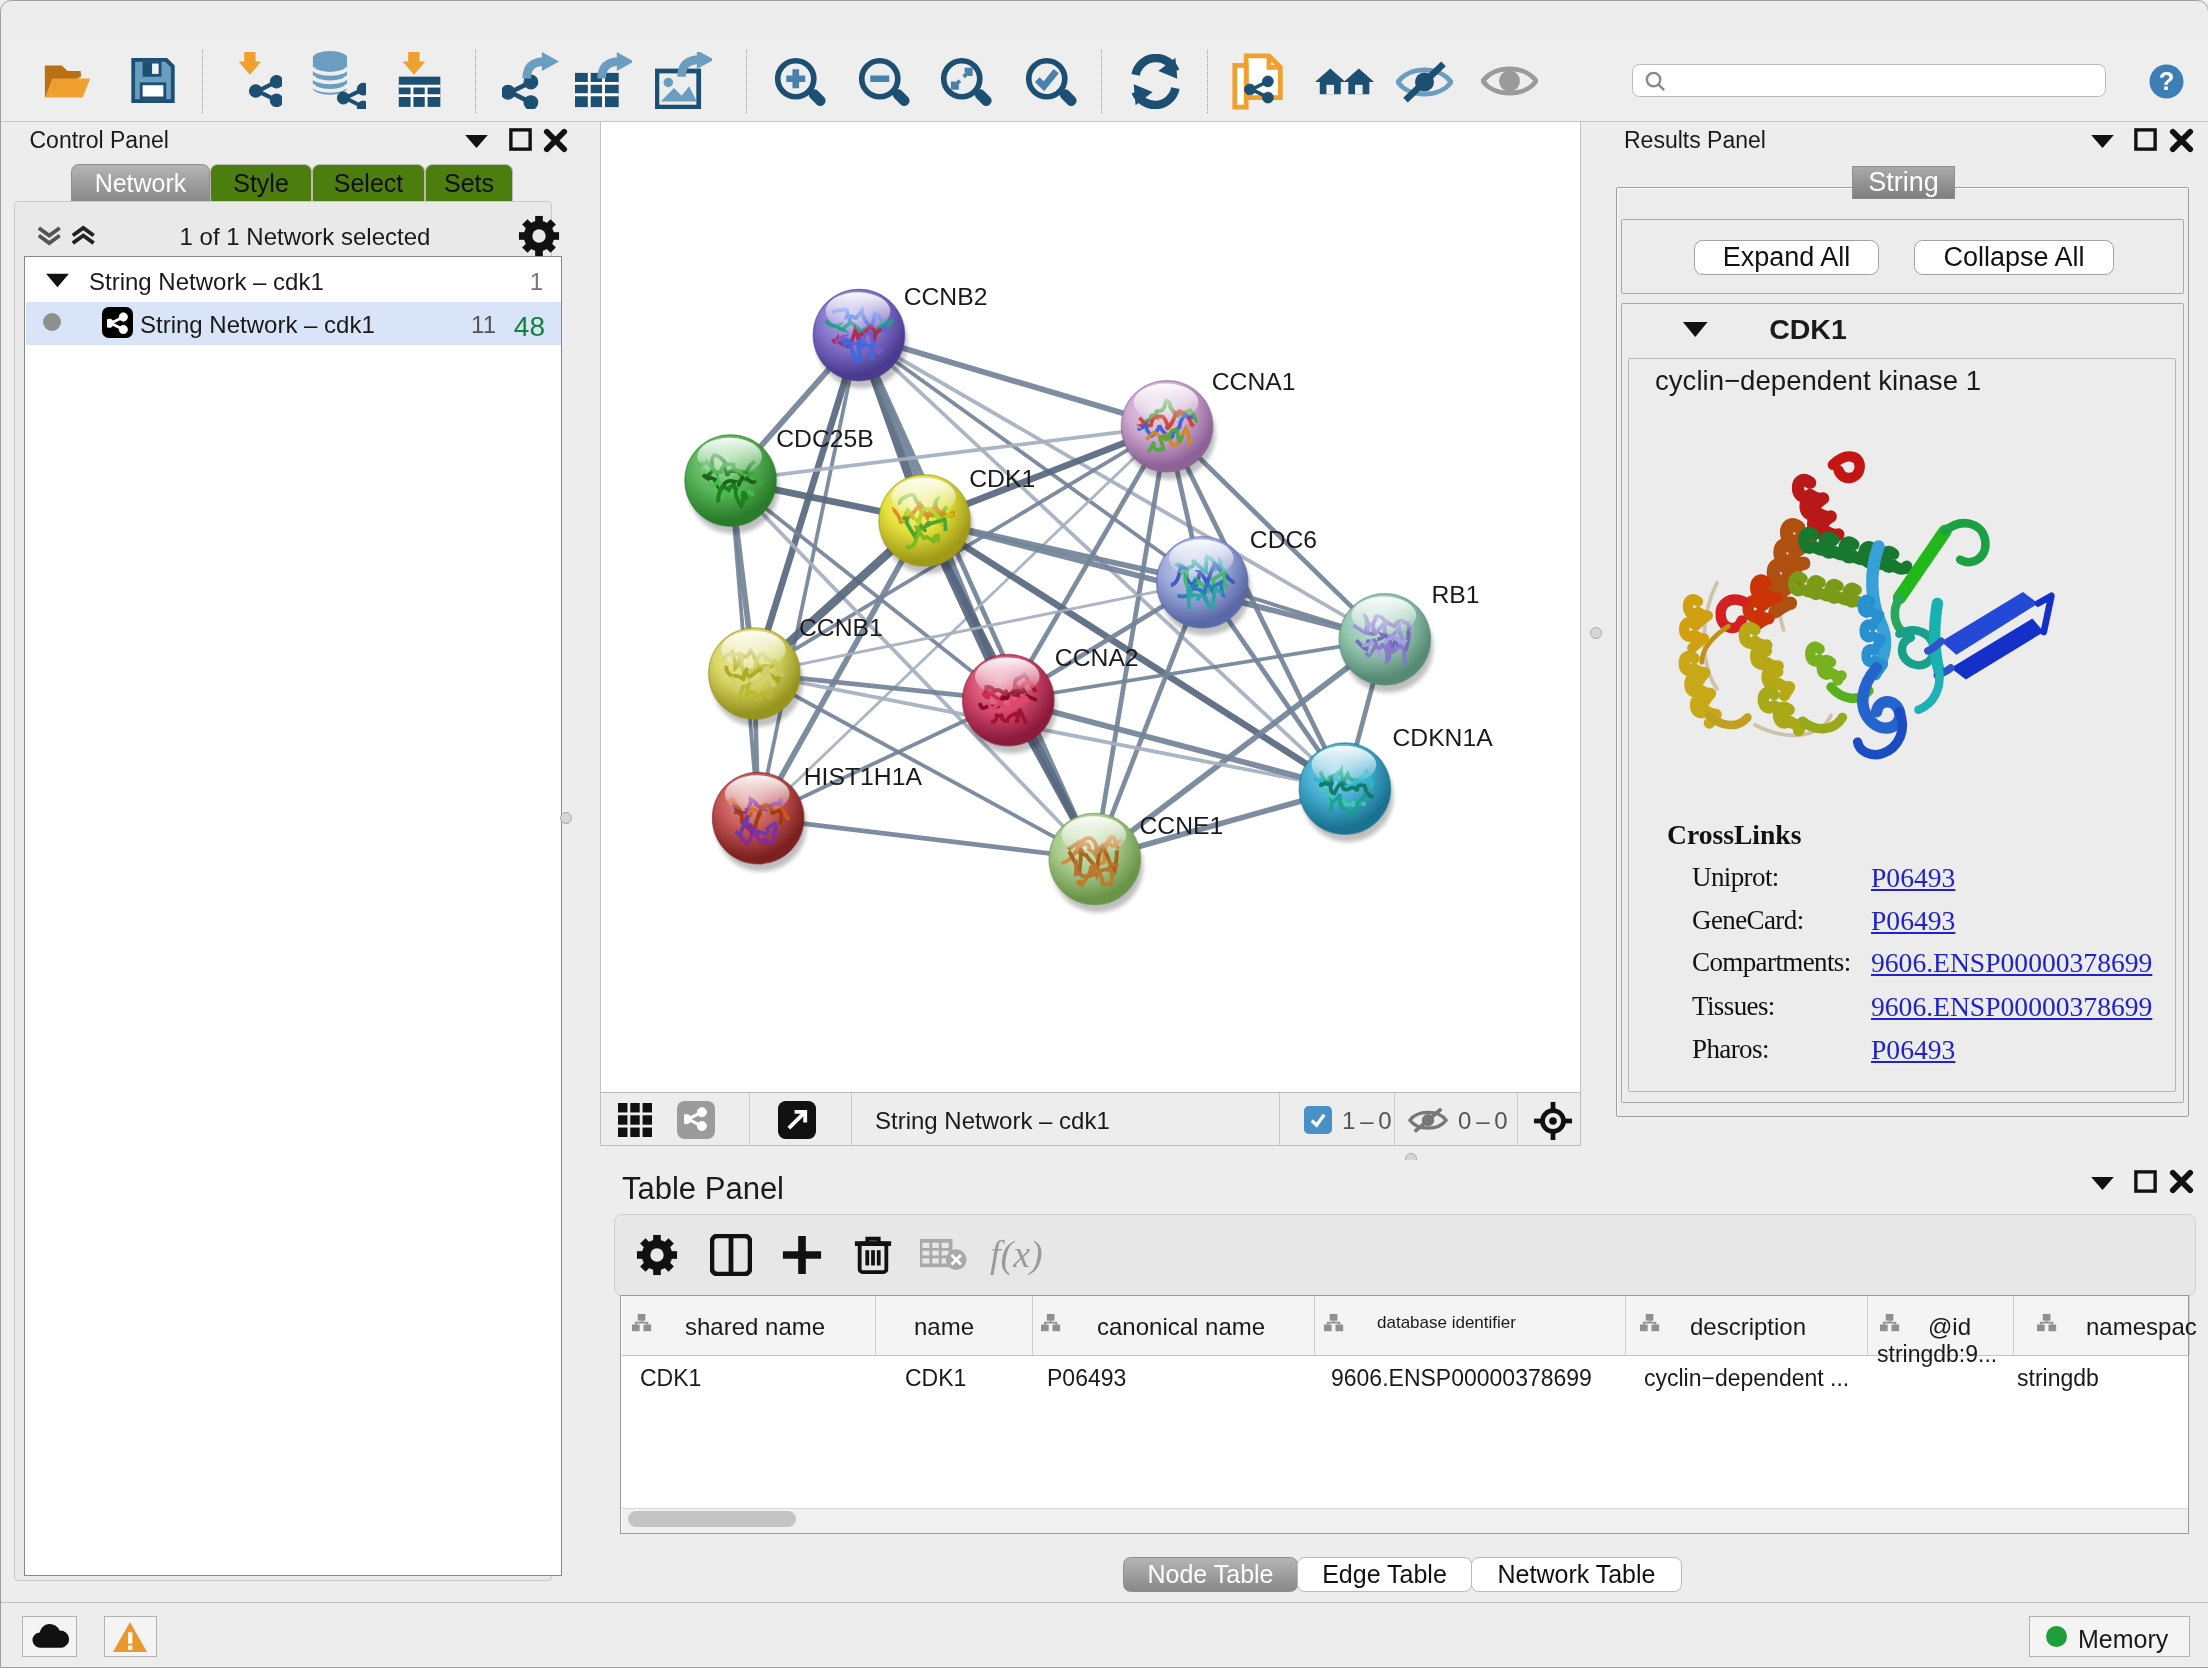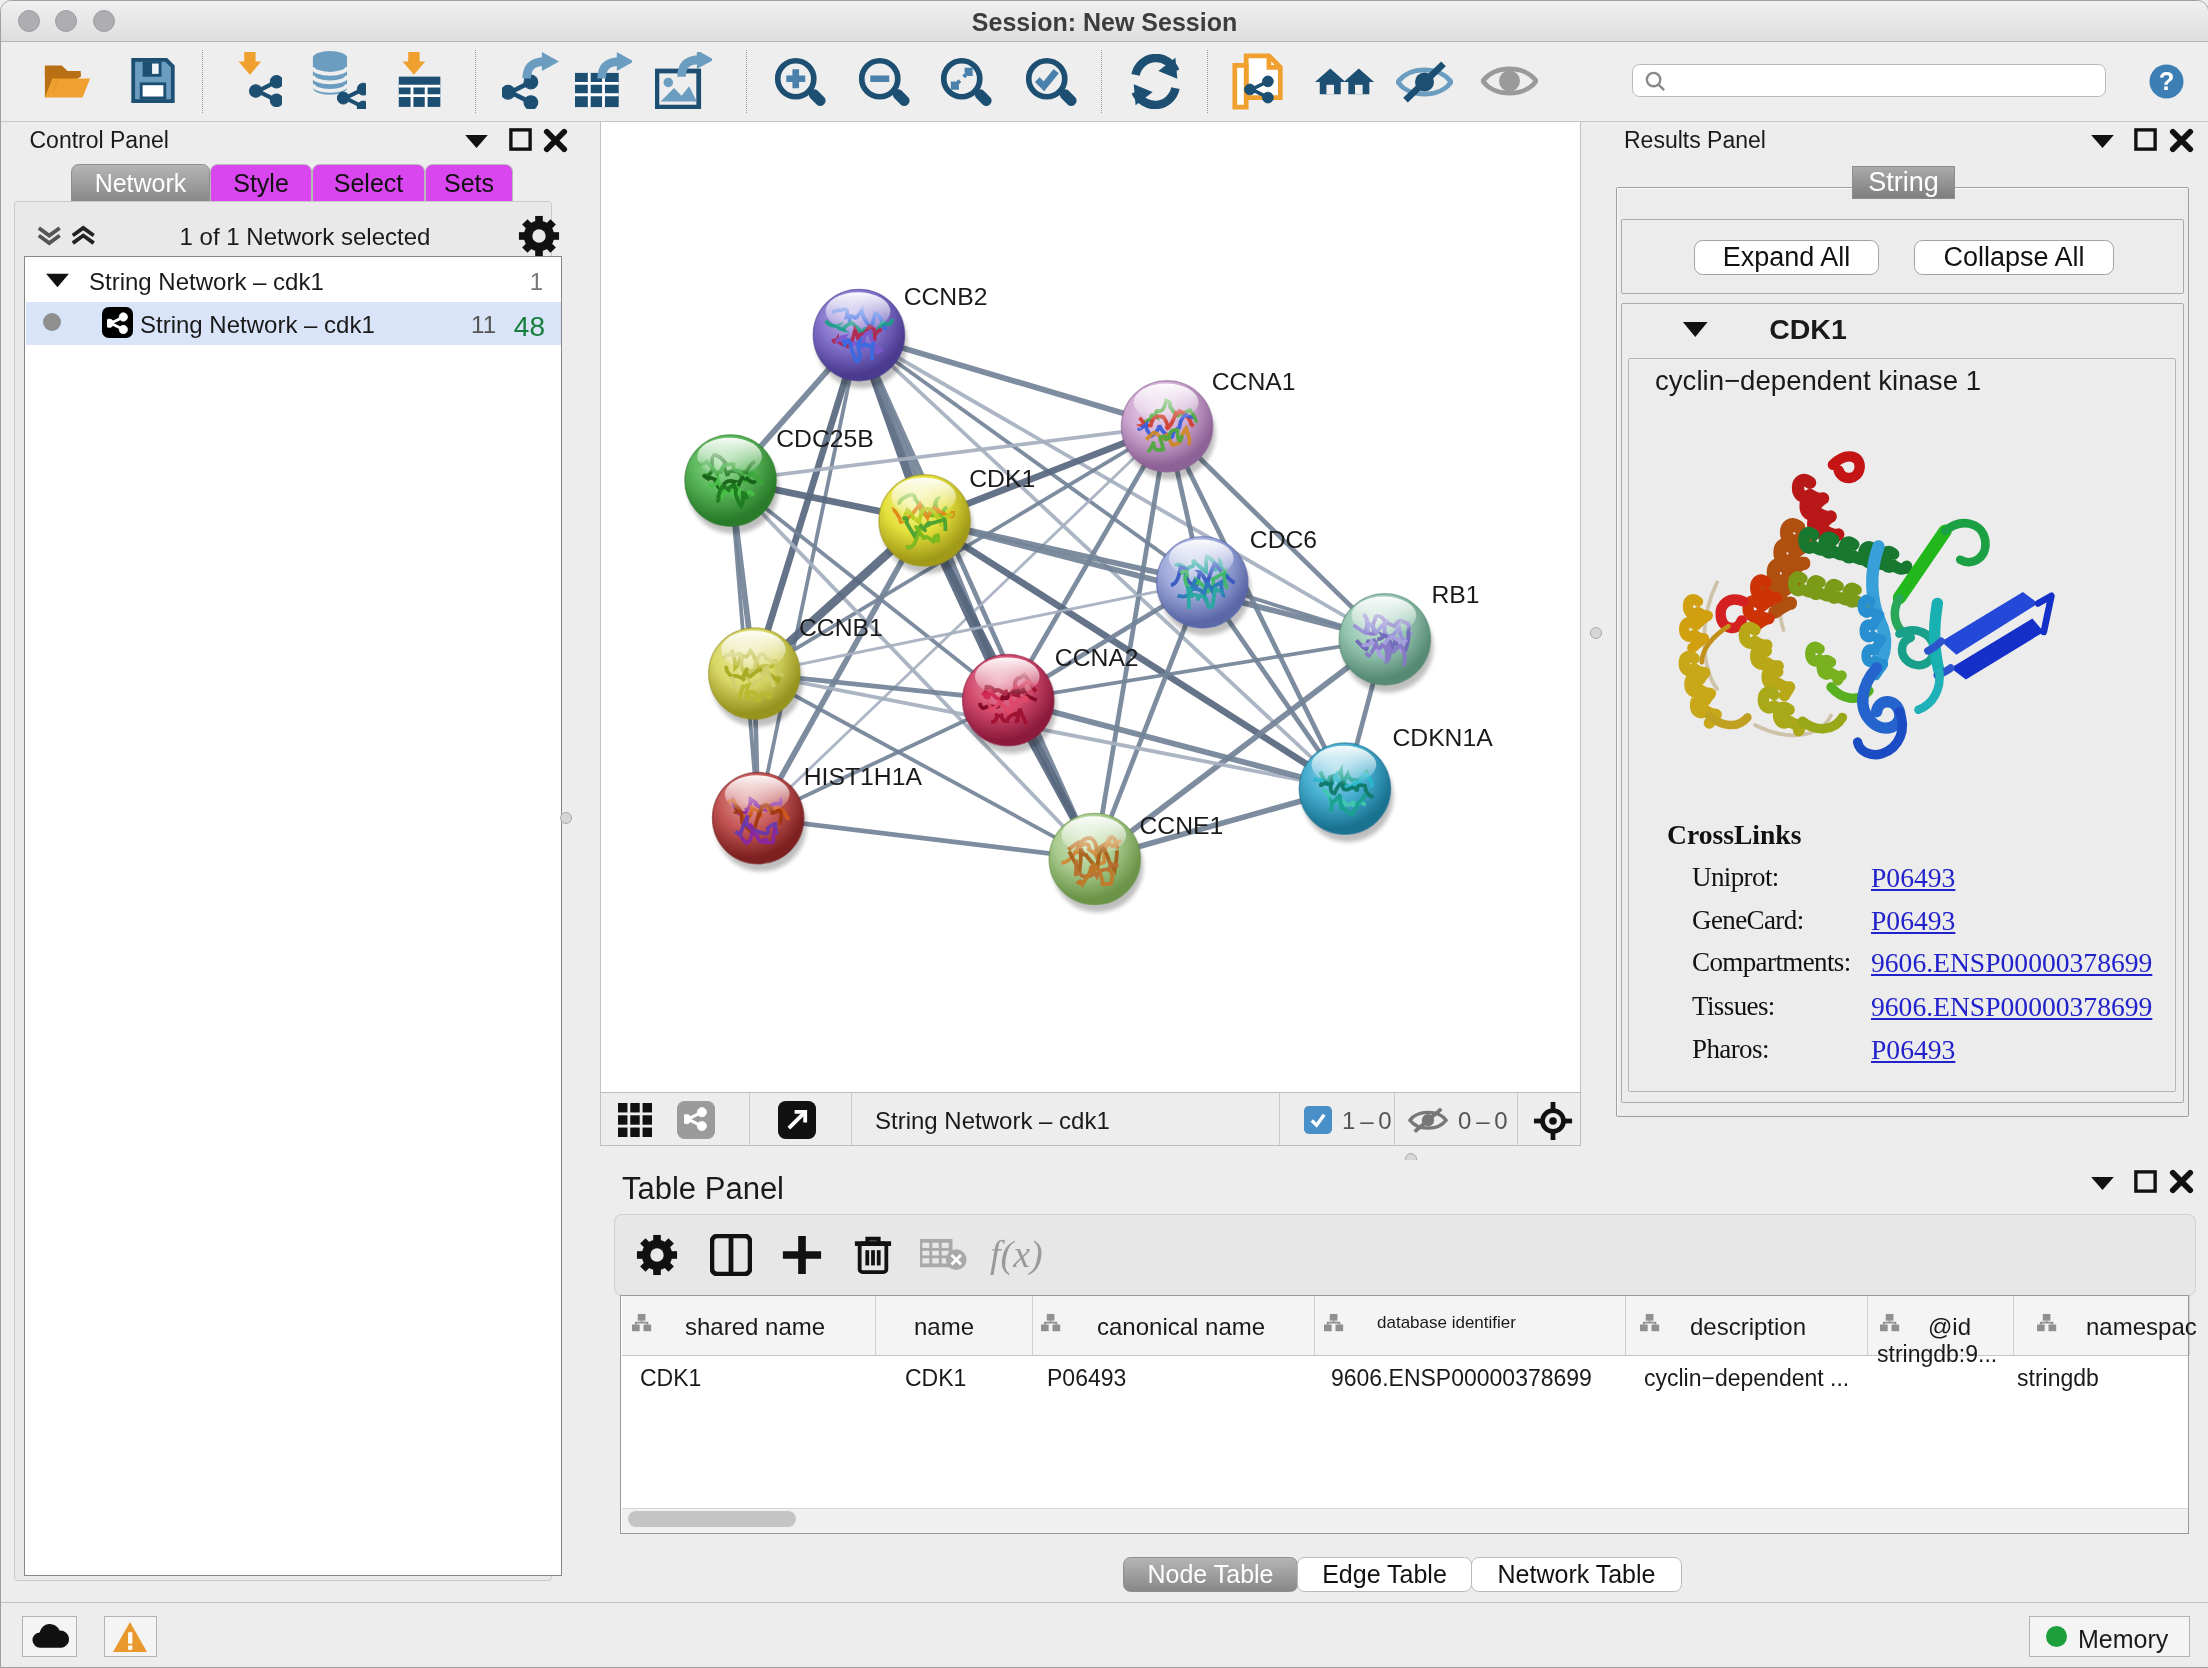--- a/index.html
+++ b/index.html
@@ -14,21 +14,21 @@
 #title{position:absolute;top:6.7px;left:0;width:100%;text-align:center;font-size:25px;
  font-weight:bold;color:#3d3d3d;letter-spacing:0px;}
 #toolbar{position:absolute;left:0;top:41px;width:100%;height:79px;background:#eeeeee;
  border-bottom:1px solid #c6c6c6;}
 .tsep{position:absolute;top:49px;height:63px;width:0;border-left:1.9px dotted #9a9a9a;z-index:3;}
 #searchbox{position:absolute;left:1631px;top:63px;width:474px;height:33px;background:#fff;
  border:1.9px solid #b9b9b9;border-radius:7.6px;box-sizing:border-box;}
 .pctl{position:absolute;color:#1a1a1a;}
 
 .tab{position:absolute;top:163px;height:38px;box-sizing:border-box;border:1px solid #b9b9b9;
- border-radius:7.6px 7.6px 0 0;background:#d946ef;color:#111;font-size:25px;text-align:center;line-height:36px;}
+ border-radius:7.6px 7.6px 0 0;background:#4d7c0f;color:#111;font-size:25px;text-align:center;line-height:36px;}
 .tabsel{background:linear-gradient(#b5b5b5,#888888);color:#fff;border-color:#8e8e8e;}
 #treebox{position:absolute;left:23px;top:255px;width:538px;height:1320px;background:#fff;
  border:1.9px solid #878787;box-sizing:border-box;}
 
 #canvas{position:absolute;left:599px;top:121px;width:981px;height:970px;background:#ffffff;
  border-left:1px solid #c2c2c2;border-right:1px solid #c2c2c2;box-sizing:border-box;}
 #netbar{position:absolute;left:599px;top:1091px;width:981px;height:54px;background:#ededed;
  border:1px solid #bcbcbc;border-left:1px solid #c2c2c2;box-sizing:border-box;}
 .nbsep{position:absolute;top:0px;height:52px;width:0;border-left:1px solid #c9c9c9;}
 
@@ -46,26 +46,20 @@
  border:1.9px solid #9a9a9a;box-sizing:border-box;}
 .btab{position:absolute;top:1556px;height:35px;box-sizing:border-box;border:1px solid #b9b9b9;
  background:#fff;color:#111;font-size:25px;text-align:center;line-height:33px;border-radius:7.6px;}
 .btabsel{background:linear-gradient(#b5b5b5,#888888);color:#fff;border-color:#8e8e8e;}
 #statusline{position:absolute;left:0;top:1601px;width:100%;height:0;border-top:1px solid #c2c2c2;}
 .sbtn{position:absolute;top:1615px;height:41px;background:#f4f4f4;border:1px solid #b3b3b3;
  box-sizing:border-box;}
 </style></head><body>
 <div id="win">
 
-<div id="titlebar">
-<div class="tl" style="left:17px;"></div>
-<div class="tl" style="left:54px;"></div>
-<div class="tl" style="left:92px;"></div>
-<div id="title">Session: New Session</div>
-    </div>
 <div class="tsep" style="left:201px;"></div>
 <div class="tsep" style="left:474px;"></div>
 <div class="tsep" style="left:745px;"></div>
 <div class="tsep" style="left:1100px;"></div>
 <div class="tsep" style="left:1206px;"></div>
 <div id="toolbar"></div>
 <svg class="abs" style="left:42px;top:55px" width="49" height="49" viewBox="0 0 52 52">
 <path d="M2 10 L20 10 L26 16 L40 16 L40 22 L2 22 Z" fill="#b96f14"></path>
 <path d="M2 44 L2 12 L8 12 L8 18 L40 18 L40 22 Z" fill="#b96f14"></path>
 <path d="M8 44 L16 24 L50 24 L42 44 Z" fill="#efa02f"></path>

